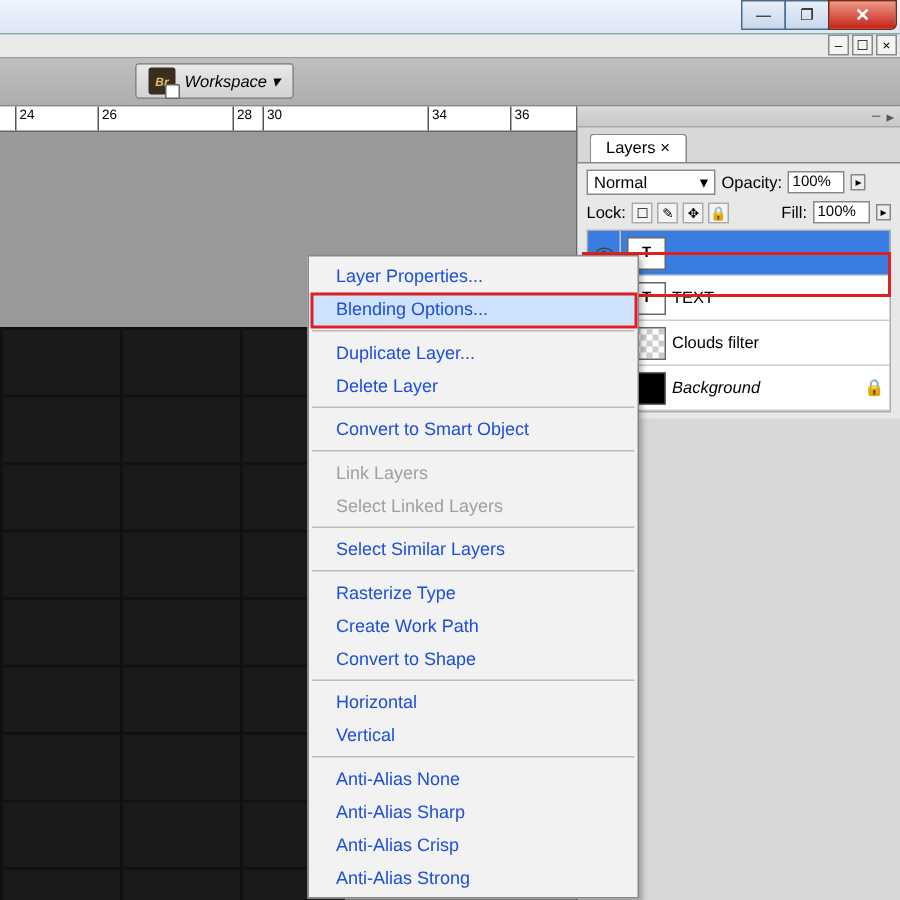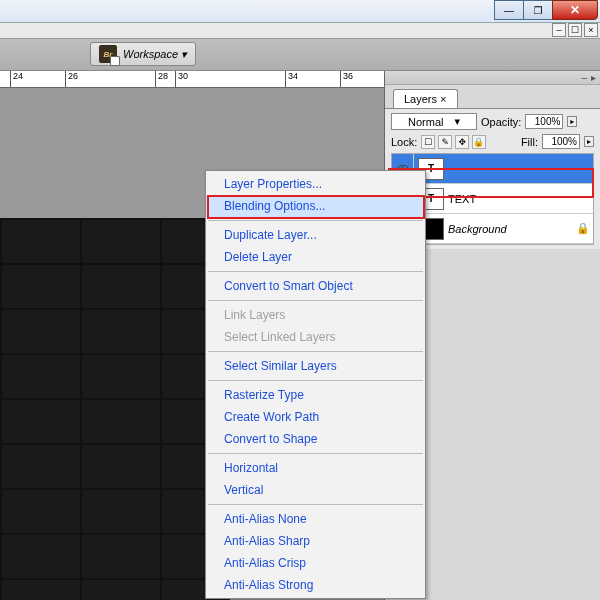--- a/index.html
+++ b/index.html
@@ -39,22 +39,22 @@
   background-position: 0 0, 0 0;
   opacity: 0.5; }
 
 
 .panels { position: absolute; top: 71px; right: 0; width: 216px; bottom: 0; background: #d8d8d8; border-left: 1px solid #666; }
 .panel-header-strip { height: 14px; background: linear-gradient(#d9d9d9,#c8c8c8); border-bottom:1px solid #aaa; display:flex; justify-content:flex-end; align-items:center; padding-right:4px; gap:4px; }
 .panel-header-strip .dash { font-size:10px; color:#555; }
 .layers-tab { display:inline-block; margin:4px 0 0 8px; padding: 3px 10px; background: #ffffff; border: 1px solid #888; border-bottom: none; border-radius: 3px 3px 0 0; font-size: 11px; }
 .layers-body { background: #e8e8e8; border-top: 1px solid #888; padding: 4px 6px; }
 .row1, .row2 { display: flex; align-items: center; font-size: 11px; gap: 4px; margin-bottom: 4px; }
-.select { border: 1px solid #888; background: #fff; padding: 1px 16px; font-size: 11px; flex: 0 0 86px; display:flex; justify-content:space-between; align-items:center; }
-.pct-box { border: 1px solid #888; background: #fff; padding: 1px 2px; font-size: 10px; width: 38px; text-align: right; }
+.select { border: 1px solid #888; background: #fff; padding: 1px 4px; font-size: 11px; flex: 0 0 86px; display:flex; justify-content:space-between; align-items:center; }
+.pct-box { border: 1px solid #888; background: #fff; padding: 1px 2px; font-size: 10px; width: 38px; text-align: left; }
 .arrow { font-size: 8px; border:1px solid #888; background:#eee; padding:0 2px; }
 .lock-icons { display:flex; gap:3px; }
 .lock-icons span { width:14px; height:14px; border:1px solid #aaa; display:flex; align-items:center; justify-content:center; font-size:9px; background:#f4f4f4; }
 
 .layer-list { background:#fff; border:1px solid #aaa; }
 .layer { display:flex; align-items:center; height:30px; border-bottom:1px solid #ccc; font-size:11px; }
 .layer.selected { background:#3a7de0; color:#fff; }
 .layer .vis { width:22px; height:100%; border-right:1px solid #ccc; display:flex; align-items:center; justify-content:center; }
 .layer .thumb { width:26px; height:22px; margin:0 4px; border:1px solid #666; background:#fff; display:flex; align-items:center; justify-content:center; font-size:10px; font-weight:bold; color:#000; }
 .layer .thumb.clouds { background: repeating-conic-gradient(#ccc 0 25%, #fff 0 50%) 0 0/8px 8px; }
@@ -164,20 +164,27 @@
           <div class="vis">
             <div class="eye"></div>
           </div>
           <div class="thumb ">T</div>
           <div class="name">TEXT</div>
         </div>
         <div class="layer">
           <div class="vis">
             <div class="eye"></div>
           </div>
+          <div class="thumb clouds"></div>
+          <div class="name">Clouds filter</div>
+        </div>
+        <div class="layer">
+          <div class="vis">
+            <div class="eye"></div>
+          </div>
           <div class="thumb black"></div>
           <div class="name italic">Background</div>
           <div class="lock">🔒</div>
         </div>
       </div>
   </div>
 </div>
 
 <div class="highlight-red" style="top:168px; left:388px; width:206px; height:30px;"></div>
 

